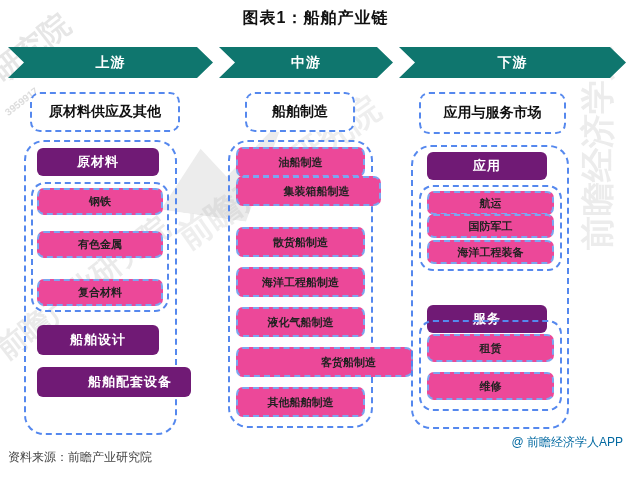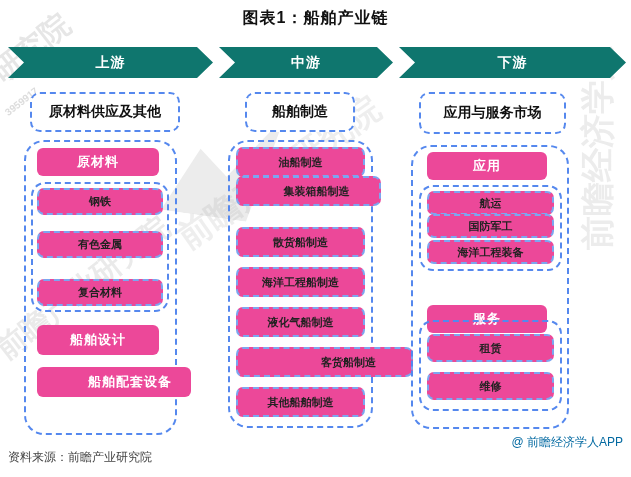--- a/index.html
+++ b/index.html
@@ -37,21 +37,21 @@
   .container{position:absolute;border:2px dashed #5588EE;border-radius:20px;background:transparent;}
   .c1{left:24px;top:140px;width:149px;height:291px;}
   .c2{left:228px;top:140px;width:141px;height:284px;}
   .c3{left:411px;top:145px;width:154px;height:280px;}
   
   .sub{position:absolute;border:2px dashed #5588EE;border-radius:14px;}
   .s1{left:31px;top:182px;width:134px;height:126px;}
   .s3a{left:419px;top:185px;width:139px;height:82px;}
   .s3b{left:419px;top:320px;width:139px;height:87px;}
   
-  .btn{position:absolute;background:#ec4899;border-radius:6px;color:#fff;
+  .btn{position:absolute;background:#701a75;border-radius:6px;color:#fff;
     display:flex;align-items:center;justify-content:center;font-size:13px;font-weight:700;letter-spacing:1px;}
   .btn-raw{left:37px;top:148px;width:122px;height:28px;}
   .btn-design{left:37px;top:325px;width:122px;height:30px;}
   .btn-equip{left:37px;top:367px;width:122px;height:30px;padding-left:32px;}
   .btn-app{left:427px;top:152px;width:120px;height:28px;}
   .btn-svc{left:427px;top:285px;width:120px;height:28px;margin-top:20px;}
   
   .item{position:absolute;background:#ec4899;border:2px dashed #7CA6F0;border-radius:7px;
     display:flex;align-items:center;justify-content:center;font-size:11px;font-weight:700;color:#222;}
   .i-steel{left:37px;top:188px;width:122px;height:23px;}

